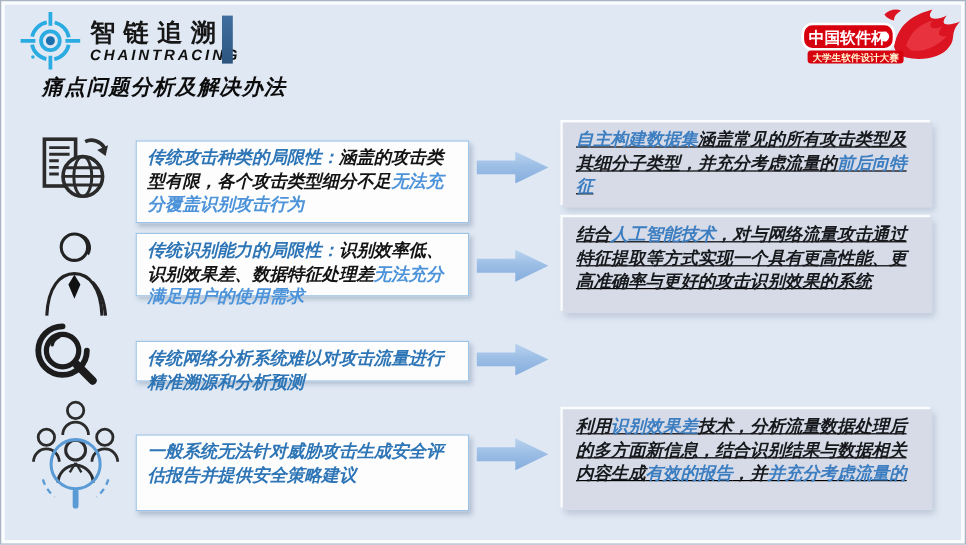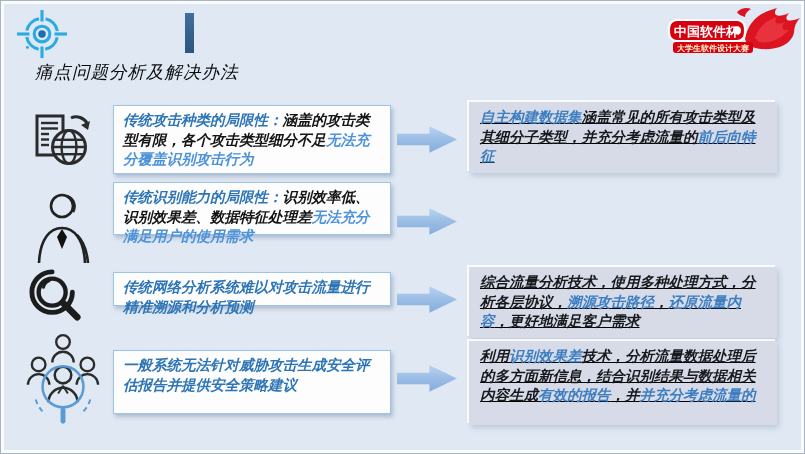--- a/index.html
+++ b/index.html
@@ -19,32 +19,32 @@
   .logo-mark{ width:50px; height:50px; }
   .logo-text{ margin-left:8px; }
   .brand-zh{ font-size:21px; font-weight:800; color:#161616; letter-spacing:7px; line-height:23px; white-space:nowrap; }
   .brand-en{ font-size:12.5px; font-weight:700; font-style:italic; color:#101010; letter-spacing:2.4px; line-height:14px; }
   .brand-bar{ position:absolute; left:184px; top:12px; width:9px; height:40px; background:linear-gradient(180deg,#3f6f9f,#2d547f); }
 
   .badge{ position:absolute; left:666px; top:5px; width:134px; height:50px; }
 
   .page-title{
     position:absolute; left:34px; top:59px;
-    font-size:17.5px; font-weight:400; font-style:italic; color:#0c0c0c; letter-spacing:1px;
+    font-size:17.5px; font-weight:700; font-style:italic; color:#0c0c0c; letter-spacing:1px;
   }
 
   
   .icon{ position:absolute; }
 
   .pbox{
     position:absolute; left:112px; width:278px;
     background:#fdfdfe; border:1px solid #9dc3e6;
     box-shadow:2px 3px 4px rgba(100,120,150,.38);
     padding:5px 9px;
-    font-size:14.5px; line-height:19.5px; font-weight:700; font-style:italic;
+    font-size:14.5px; line-height:19.5px; font-weight:700; font-style:italic;margin-top:12px;
   }
   .seg.h{ color:#2e75b6; }
   .seg.k{ color:#141414; }
   .seg.e{ color:#4d93d9; }
 
   .arrow{
     position:absolute; left:396px; width:60px; height:29px;
     background:linear-gradient(180deg,#bdd5ef 0%, #9dbfe6 45%, #83abdc 100%);
     clip-path:polygon(0 30%,54% 30%,54% 4%,100% 50%,54% 96%,54% 70%,0 70%);
   }
@@ -68,20 +68,24 @@
     <svg class="logo-mark" viewBox="0 0 48 48">
       <circle cx="24" cy="24" r="15" fill="none" stroke="#2aabe2" stroke-width="3" stroke-dasharray="17 6.5" stroke-dashoffset="20.25"></circle>
       <line x1="24" y1="1" x2="24" y2="12" stroke="#2aabe2" stroke-width="3"></line>
       <line x1="24" y1="36" x2="24" y2="47" stroke="#2aabe2" stroke-width="3"></line>
       <line x1="0" y1="24" x2="12" y2="24" stroke="#2aabe2" stroke-width="3"></line>
       <line x1="36" y1="24" x2="48" y2="24" stroke="#2aabe2" stroke-width="3"></line>
       <circle cx="24" cy="24" r="7.5" fill="none" stroke="#2aabe2" stroke-width="3"></circle>
       <circle cx="24" cy="24" r="3.6" fill="#1c6fad"></circle>
       <circle cx="10" cy="37" r="1.4" fill="#2aabe2"></circle>
     </svg>
+    <div class="logo-text">
+      <div class="brand-zh">智链追溯</div>
+      <div class="brand-en">CHAINTRACING</div>
+    </div>
   </div>
   <div class="brand-bar"></div>
 
   <svg class="badge" viewBox="0 0 134 50">
     <g>
       <path fill="#dc1422" d="M78,33 C82,12 96,6 110,2 C104,10 112,12 122,7 C114,17 126,15 133,12 C124,22 130,26 124,33 C116,45 90,46 80,38 Z"></path>
       <path fill="#e8323e" d="M88,32 C92,20 100,14 110,11 C105,18 112,19 118,16 C112,24 118,25 122,24 C115,32 104,38 92,36 Z"></path>
       <path fill="#dc1422" d="M70,6 C74,2 80,1 84,3 C80,5 78,8 78,11 C74,10 71,8 70,6 Z"></path>
     </g>
     <rect x="2" y="14" width="76" height="21" rx="8" fill="#d7000f" stroke="#ffffff" stroke-width="2.2"></rect>
@@ -126,37 +130,37 @@
     <path d="M40,44 C46,50 50,60 51,72" fill="none" stroke="#222" stroke-width="2.6"></path>
     <polygon points="25,38 30,46 25,58 20,46" fill="#111"></polygon>
   </svg>
 
   <div class="pbox" style="top:181px;height:53px">
     <span class="seg h">传统识别能力的局限性：</span><span class="seg k">识别效率低、识别效果差、数据特征处理差</span><span class="seg e">无法充分满足用户的使用需求</span>
   </div>
 
   <div class="arrow" style="top:206px"></div>
 
+  <div class="sbox" style="top:180px;min-height:80px">
+    <span class="sol k">结合</span><span class="sol b">人工智能技术</span><span class="sol k">，对与网络流量攻击通过特征提取等方式实现一个具有更高性能、更高准确率与更好的攻击识别效果的系统</span>
+  </div>
 
   <svg class="icon" style="left:28px;top:268px;width:54px;height:54px" viewBox="0 0 56 56">
     <path d="M24,3 A21,21 0 1 0 45,24" fill="none" stroke="#1c1c1c" stroke-width="5" stroke-linecap="round"></path>
     <circle cx="24" cy="24" r="14" fill="none" stroke="#1c1c1c" stroke-width="4.5"></circle>
     <path d="M15,19 A10,10 0 0 1 21,12" fill="none" stroke="#1c1c1c" stroke-width="3" stroke-linecap="round"></path>
     <line x1="36" y1="36" x2="50" y2="50" stroke="#1c1c1c" stroke-width="7" stroke-linecap="round"></line>
   </svg>
 
   <div class="pbox" style="top:271px;height:34px">
     <span class="seg h">传统网络分析系统难以对攻击流量进行精准溯源和分析预测</span>
   </div>
 
   <div class="arrow" style="top:284px"></div>
 
-  <div class="sbox" style="top:266px;min-height:64px">
-    <span class="sol k">综合流量分析技术，使用多种处理方式，分析各层协议，</span><span class="sol b">溯源攻击路径</span><span class="sol k">，</span><span class="sol b">还原流量内容</span><span class="sol k">，更好地满足客户需求</span>
-  </div>
 
   <svg class="icon" style="left:25px;top:330px;width:74px;height:96px" viewBox="0 0 76 98">
     <circle cx="38" cy="11" r="7" fill="none" stroke="#2b2b2b" stroke-width="2.4"></circle>
     <path d="M27,32 a11,11 0 0 1 22,0" fill="none" stroke="#2b2b2b" stroke-width="2.4"></path>
     <circle cx="13" cy="34" r="7" fill="none" stroke="#2b2b2b" stroke-width="2.4"></circle>
     <path d="M2,55 a11,11 0 0 1 22,0" fill="none" stroke="#2b2b2b" stroke-width="2.4"></path>
     <circle cx="63" cy="34" r="7" fill="none" stroke="#2b2b2b" stroke-width="2.4"></circle>
     <path d="M52,55 a11,11 0 0 1 22,0" fill="none" stroke="#2b2b2b" stroke-width="2.4"></path>
     <circle cx="38" cy="45" r="8.5" fill="none" stroke="#2b2b2b" stroke-width="2.6"></circle>
     <path d="M23,73 a15,15 0 0 1 30,0" fill="none" stroke="#2b2b2b" stroke-width="2.6"></path>

